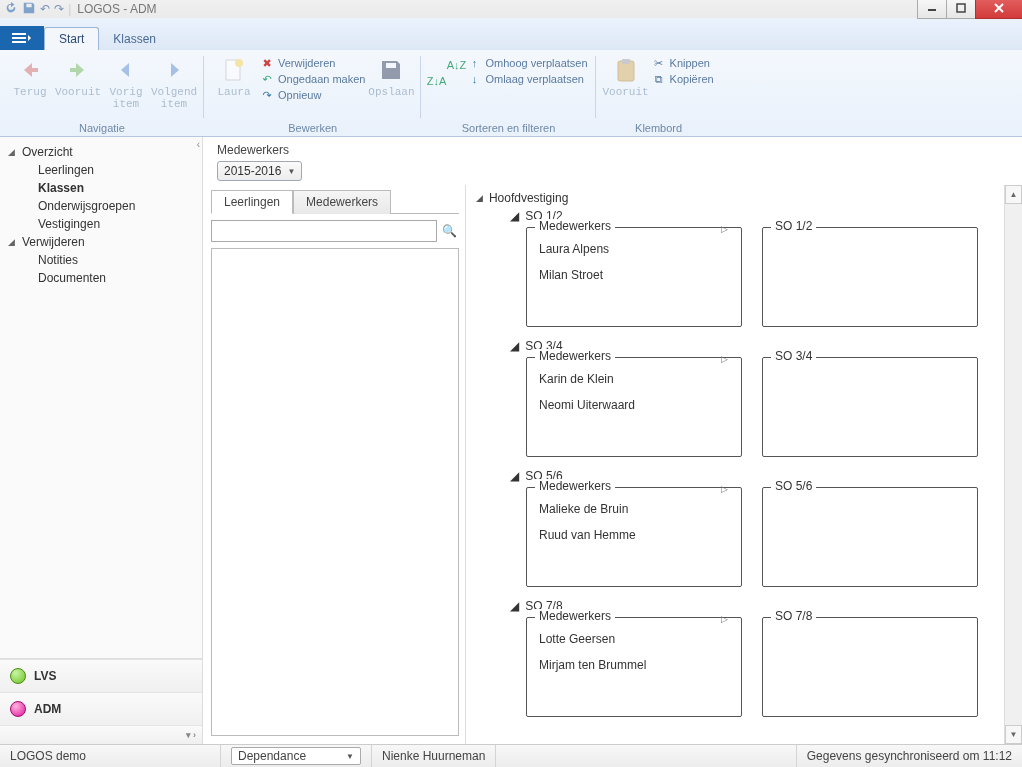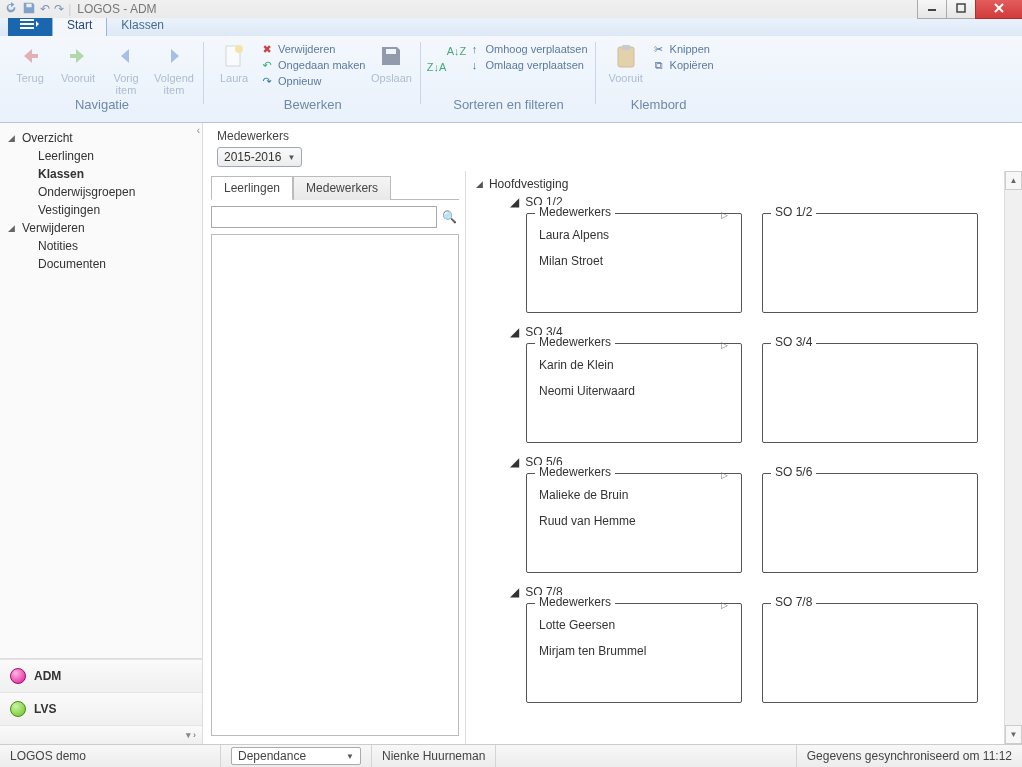--- a/index.html
+++ b/index.html
@@ -7,34 +7,34 @@
   
   .titlebar{height:18px;background:linear-gradient(#f0f0f0,#eaeaea);display:flex;align-items:center;padding-left:4px;position:relative;font-size:12px;color:#666;}
   .titlebar .qat{display:flex;gap:4px;align-items:center;margin-right:6px;}
   .titlebar .qat span{color:#2b5797;opacity:.6;}
   .titlebar .title{color:#777;}
   .winbtns{position:absolute;right:0;top:-2px;display:flex;}
   .winbtn{width:28px;height:20px;border:1px solid #aaa;border-top:none;background:linear-gradient(#f9f9f9,#e6e6e6);display:flex;align-items:center;justify-content:center;font-size:10px;color:#444;border-right:none;}
   .winbtn:last-child{background:linear-gradient(#e46060,#d23b3b);color:#fff;border-color:#b03030;width:46px;}
   .winbtn:last-child svg{stroke:#fff;}
   
-  .ribbontabs{height:18px;background:linear-gradient(#eaf2fc,#dde8f6);display:flex;align-items:flex-end;padding-left:8px;}
+  .ribbontabs{height:32px;background:linear-gradient(#eaf2fc,#dde8f6);display:flex;align-items:flex-end;padding-left:0;}
   .appbtn{width:44px;height:24px;background:#1a66af;display:flex;align-items:center;justify-content:center;color:#fff;}
   .appbtn svg{fill:#fff;}
   .rtab{padding:4px 14px;font-size:12px;color:#4a6b95;cursor:pointer;}
   .rtab.active{background:#f3f7fc;border:1px solid #9bb6d6;border-bottom:none;border-radius:3px 3px 0 0;color:#2a4a75;}
   
   .ribbon{height:86px;background:linear-gradient(#f4f8fd,#e9f1fb);border-bottom:1px solid #b5c7de;display:flex;}
   .group{display:flex;flex-direction:column;align-items:center;padding:2px 8px 0 8px;position:relative;}
   .group:after{content:"";position:absolute;right:0;top:6px;bottom:18px;width:1px;background:#c9d6e8;}
   .group:last-child:after{display:none;}
   .group-body{display:flex;align-items:flex-start;gap:4px;flex:1;}
-  .group-label{font-size:13px;color:#6f89a9;padding-bottom:10px;}
+  .group-label{font-size:11px;color:#6f89a9;padding-bottom:2px;}
   .bigbtn{display:flex;flex-direction:column;align-items:center;justify-content:flex-start;width:44px;padding-top:4px;color:#738fab;font-size:11px;text-align:center;cursor:pointer;}
-  .bigbtn.disabled{opacity:.55;}
+  .bigbtn.disabled{opacity:.55;font-family:Liberation Mono, monospace;}
   .bigicon{width:28px;height:28px;display:flex;align-items:center;justify-content:center;margin-bottom:2px;}
   .smallbtns{display:flex;flex-direction:column;gap:2px;padding-top:4px;}
   .smallbtn{display:flex;align-items:center;gap:4px;color:#5a7aa0;font-size:11px;cursor:pointer;white-space:nowrap;}
   .smallbtn .si{width:14px;height:14px;display:flex;align-items:center;justify-content:center;}
   
   .main{flex:1;display:flex;min-height:0;}
   .nav{width:202px;background:#fafafa;border-right:1px solid #ddd;display:flex;flex-direction:column;position:relative;}
   .nav-tree{flex:1;padding:6px 0;overflow:auto;}
   .tree-item{display:flex;align-items:center;gap:4px;padding:2px 6px 2px 8px;font-size:12px;color:#333;cursor:pointer;}
   .tree-item .caret{width:10px;color:#666;font-size:9px;}
@@ -289,26 +289,26 @@
           </div>
       <div class="tree-item tree-child">
             <span>Notities</span>
           </div>
       <div class="tree-item tree-child">
             <span>Documenten</span>
           </div>
     </div>
     <div class="nav-bottom">
       <div class="navbtn">
+            <span class="dot green"></span>
+            <span>LVS</span>
+          </div>
+      <div class="navbtn">
             <span class="dot pink"></span>
             <span>ADM</span>
-          </div>
-      <div class="navbtn">
-            <span class="dot green"></span>
-            <span>LVS</span>
           </div>
       <div class="navbtn" style="justify-content:flex-end;padding:4px 6px;">
             <span style="font-size:9px;color:#888;">▾ ›</span>
           </div>
     </div>
   </div>
 
   <div class="content">
     <div class="content-head">
       <div class="yearlabel">Medewerkers</div>

